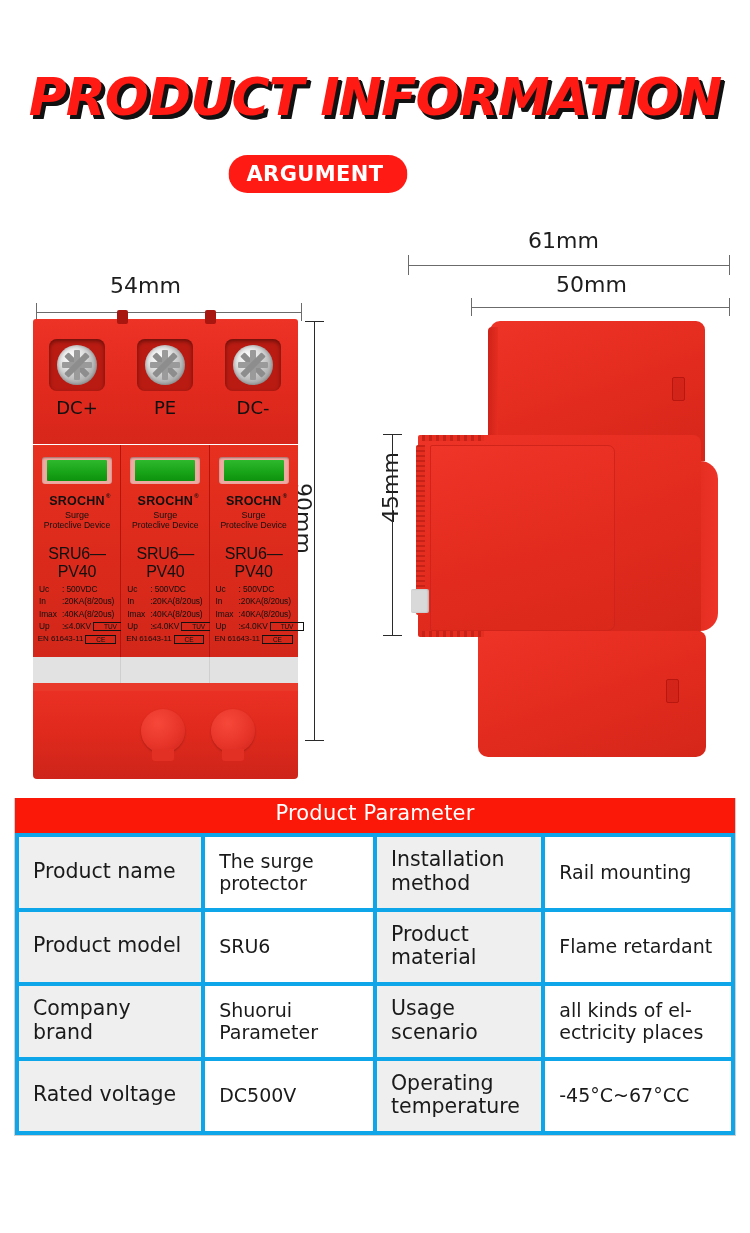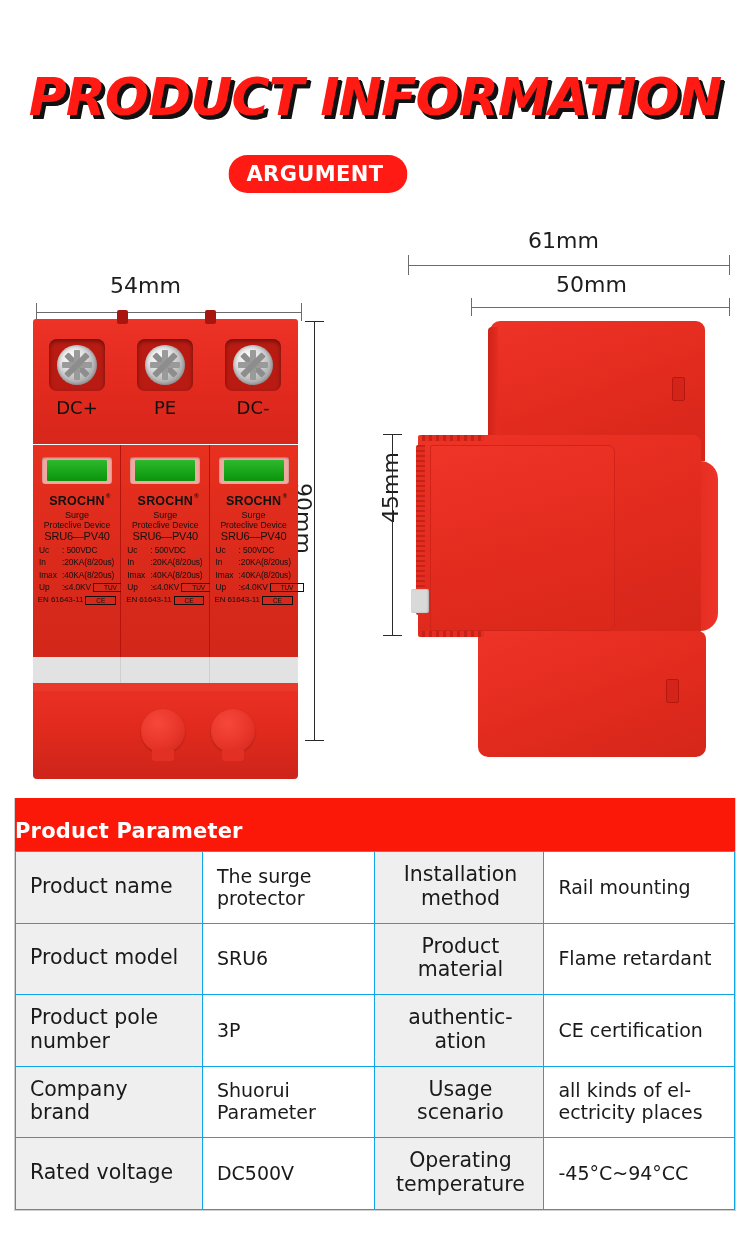--- a/index.html
+++ b/index.html
@@ -238,21 +238,21 @@
   .fd-brand {
     font-size: 12.5px;
     font-weight: bold;
     letter-spacing: 0.2px;
     position: relative;
     display: inline-block;
   }
   .fd-brand sup { font-size: 6px; position: absolute; top: -1px; right: -6px; }
   .fd-sub { font-size: 9px; margin-top: 1px; }
   .fd-sub2 { font-size: 8.6px; margin-top: 0px; }
-  .fd-model { font-size: 11px; margin-top: 0; letter-spacing: -0.2px; }
+  .fd-model { font-size: 16px; margin-top: 15px; letter-spacing: -0.2px; }
   .fd-spec {
     font-size: 8.4px;
     margin-top: 2.5px;
     text-align: left;
     padding-left: 4px;
     letter-spacing: -0.1px;
     white-space: nowrap;
   }
   .fd-spec .k { display: inline-block; width: 23px; }
   .fd-en {
@@ -401,47 +401,47 @@
     left: 14px;
     top: 798px;
     width: 722px;
     border: 1px solid #cfcfcf;
     border-top: none;
   }
   .tbl-head {
     background: #FC1808;
     color: #ffffff;
     font-size: 21px;
-    font-weight: bold;
-    text-align: left;
-    padding: 21px 0 8px;
+    font-weight: normal;
+    text-align: center;
+    padding: 3px 0 8px;
     font-family: "DejaVu Sans", sans-serif;
     letter-spacing: 0.2px;
   }
   table.params {
     width: 100%;
     border-collapse: collapse;
     table-layout: fixed;
     font-family: "DejaVu Sans", sans-serif;
   }
   table.params td {
-    border: 1px solid #0ea5e9;
+    border: 4px solid #0ea5e9;
     padding: 11px 12px 12px 14px;
     font-size: 20.5px;
     line-height: 1.16;
     color: #1a1a1a;
     vertical-align: middle;
     word-wrap: break-word;
   }
   table.params td.k {
     background: #EFEFEF;
     width: 26%;
   }
   table.params td.v1 { background: #ffffff; width: 24%; font-size: 19px; }
-  table.params td.k2 { background: #EFEFEF; width: 23.5%; text-align: center; }
+  table.params td.k2 { background: #EFEFEF; width: 23.5%; }
   table.params td.v2 { background: #ffffff; width: 26.5%; font-size: 19px; }
 </style>
 </head>
 <body>
 
 <div class="page">
 
   <div class="header">
     <div class="main-title">PRODUCT INFORMATION</div>
 
@@ -603,34 +603,28 @@
           <td class="k2">Installation method</td>
           <td class="v2">Rail mounting</td>
         </tr>
         <tr>
           <td class="k">Product model</td>
           <td class="v1">SRU6</td>
           <td class="k2">Product material</td>
           <td class="v2">Flame retardant</td>
         </tr>
         <tr>
-          <td class="k">Product pole number</td>
-          <td class="v1">3P</td>
-          <td class="k2">authentic-ation</td>
-          <td class="v2">CE certification</td>
-        </tr>
-        <tr>
           <td class="k">Company brand</td>
           <td class="v1">Shuorui Parameter</td>
           <td class="k2">Usage scenario</td>
           <td class="v2">all kinds of el-ectricity places</td>
         </tr>
         <tr>
           <td class="k">Rated voltage</td>
           <td class="v1">DC500V</td>
           <td class="k2">Operating temperature</td>
-          <td class="v2">-45°C~94°CC</td>
+          <td class="v2">-45°C~67°CC</td>
         </tr>
       </tbody>
     </table>
   </div>
 
 </div>
 
 </body></html>

